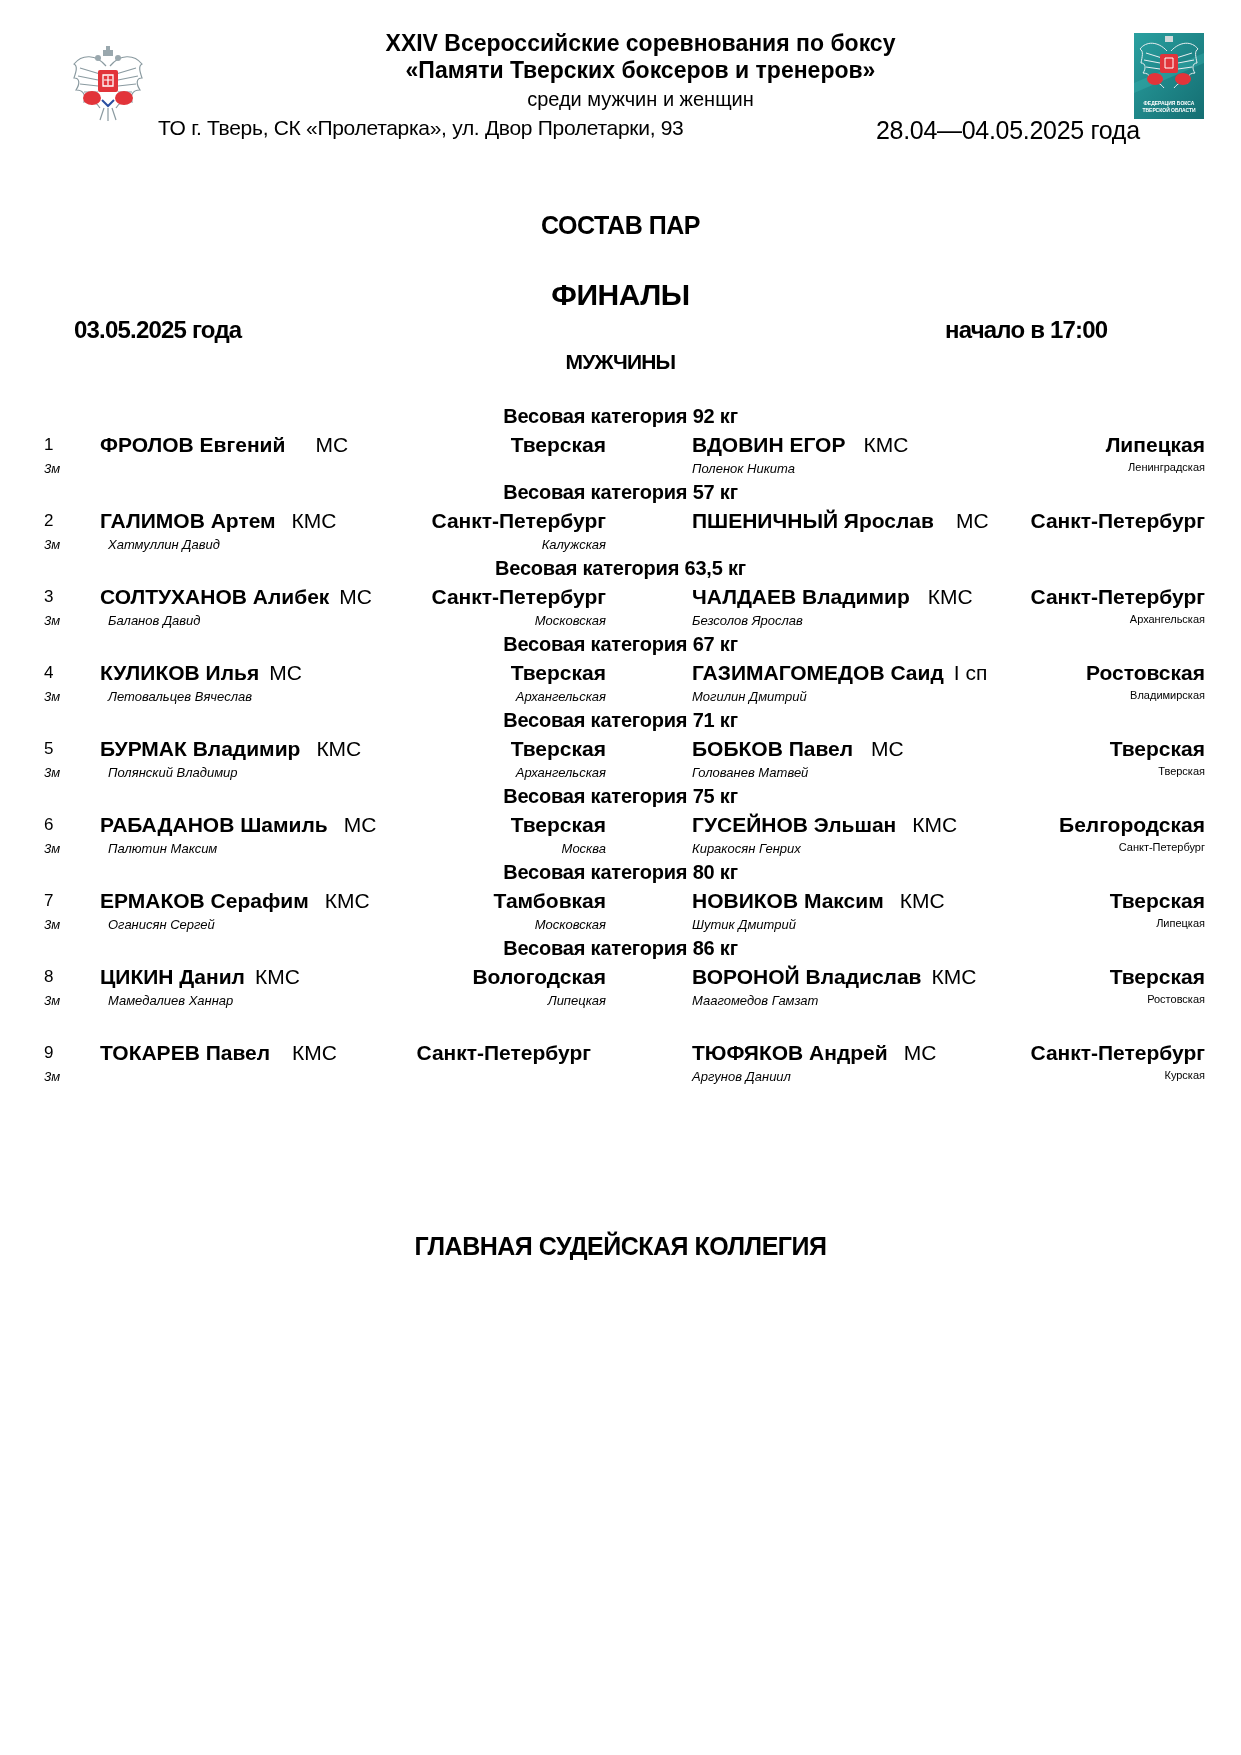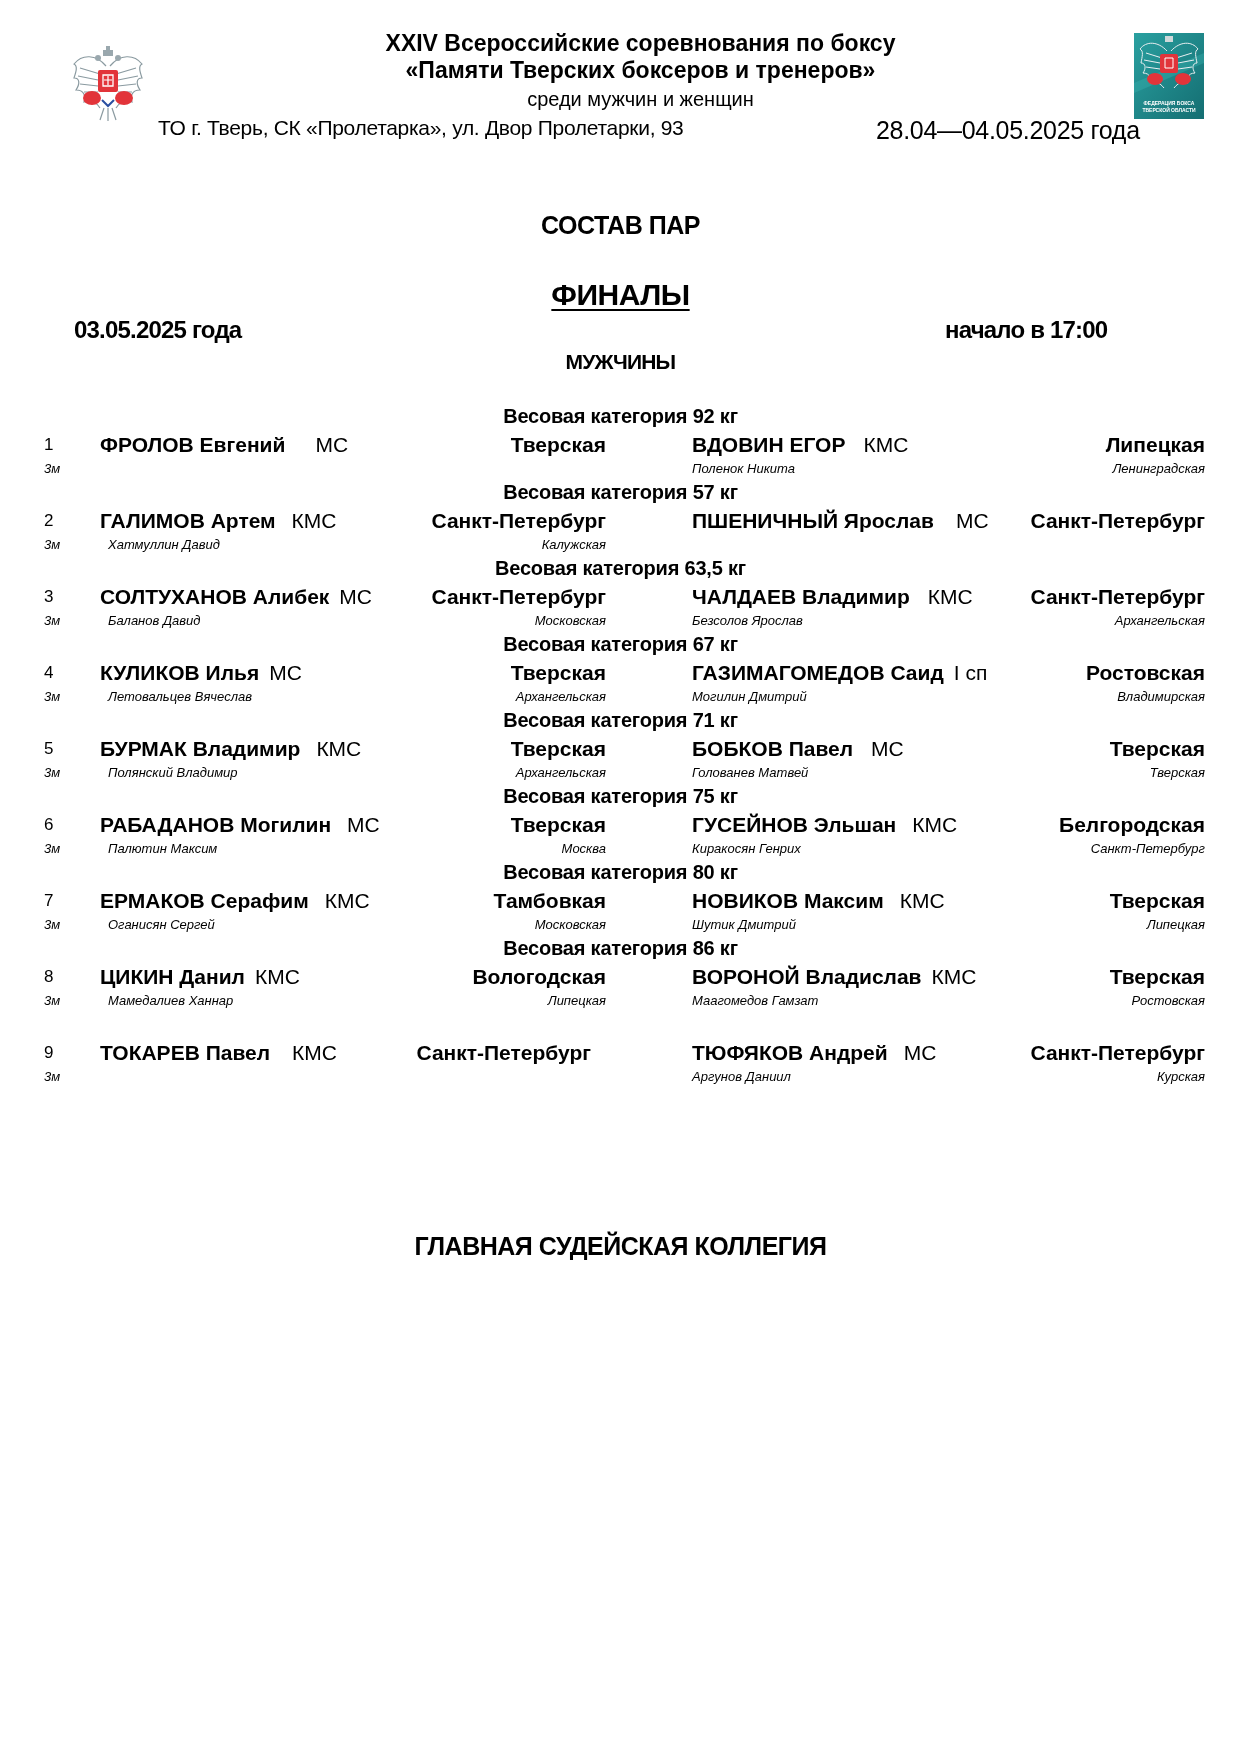--- a/index.html
+++ b/index.html
@@ -10,39 +10,39 @@
     .logo-right { position: absolute; left: 1134px; top: 33px; width: 70px; height: 86px; }
 
     .hdr { position: absolute; left: 0; width: 1241px; text-align: center; }
     .hdr-title1 { top: 30px; font-size: 23px; font-weight: bold; left: 20px; }
     .hdr-title2 { top: 57px; font-size: 23px; font-weight: bold; left: 20px; }
     .hdr-sub { top: 88px; font-size: 20px; left: 20px; }
     .hdr-venue { position: absolute; left: 158px; top: 116px; font-size: 21px; letter-spacing: -0.3px; }
     .hdr-dates { position: absolute; left: 876px; top: 116px; font-size: 25px; letter-spacing: -0.3px; }
     .center-block { position: absolute; left: 0; width: 1241px; text-align: center; font-weight: bold; }
     .sostav { top: 211px; font-size: 25px; letter-spacing: -0.5px; }
-    .finaly { top: 278px; font-size: 30px; text-decoration: underline; text-decoration-thickness: 2px; text-underline-offset: 4px; letter-spacing: -0.5px; }
+    .finaly { top: 278px; font-size: 30px; text-decoration-thickness: 2px; text-underline-offset: 4px; letter-spacing: -0.5px; }
     .date-left { position: absolute; left: 74px; top: 316px; font-size: 24px; font-weight: bold; letter-spacing: -0.8px; }
     .time-right { position: absolute; left: 945px; top: 316px; font-size: 24px; font-weight: bold; letter-spacing: -0.8px; }
     .muzh { top: 350px; font-size: 21px; letter-spacing: -0.8px; left: 0; }
 
     .bouts { position: absolute; left: 0; top: 405px; width: 1241px; }
     .bout { position: relative; height: 76px; }
     .cat { position: absolute; left: 0; width: 1241px; text-align: center; top: 0; font-size: 20px; font-weight: bold; letter-spacing: -0.2px; }
     .num { position: absolute; left: 44px; top: 30px; font-size: 17px; }
     .round { position: absolute; left: 44px; top: 56px; font-size: 13px; font-style: italic; }
     .f1-name { position: absolute; left: 100px; top: 28px; font-size: 21px; font-weight: bold; white-space: nowrap; }
     .rank { font-weight: normal; }
     .f1-region { position: absolute; right: 635px; top: 28px; font-size: 21px; font-weight: bold; white-space: nowrap; }
     .f1-coach { position: absolute; left: 100px; top: 56px; font-size: 13px; font-style: italic; margin-left: 8px; }
     .f1-coach-region { position: absolute; right: 635px; top: 56px; font-size: 13px; font-style: italic; white-space: nowrap; }
     .f2-name { position: absolute; left: 692px; top: 28px; font-size: 21px; font-weight: bold; white-space: nowrap; }
     .f2-region { position: absolute; right: 36px; top: 28px; font-size: 21px; font-weight: bold; white-space: nowrap; }
     .f2-coach { position: absolute; left: 692px; top: 56px; font-size: 13px; font-style: italic; }
-    .f2-coach-region { position: absolute; right: 36px; top: 56px; font-size: 13px; font-style: italic; white-space: nowrap; }
+    .f2-coach-region { position: absolute; right: 36px; top: 56px; font-size: 11px; white-space: nowrap; }
 
     .judges { top: 1232px; font-size: 25px; letter-spacing: -0.5px; }
   </style>
 </head>
 <body>
 
 <div class="logo-left">
   <svg width="76" height="78" viewBox="0 0 76 78">
     <g fill="none" stroke="#8a9aa0" stroke-width="1.2">
       <path d="M36 22 C26 10, 12 10, 4 20 C8 22, 6 28, 4 34 C10 34, 10 40, 6 46 C14 46, 16 52, 14 58 C22 56, 26 58, 30 64"></path>
@@ -173,21 +173,21 @@
     <div class="f2-name"><span>БОБКОВ Павел</span><span class="rank" style="margin-left:18px">МС</span></div>
     <div class="f2-region">Тверская</div>
     <div class="f2-coach">Голованев Матвей</div>
     <div class="f2-coach-region">Тверская</div>
   </div>
 
   <div class="bout">
     <div class="cat">Весовая категория 75 кг</div>
     <div class="num">6</div>
     <div class="round">3м</div>
-    <div class="f1-name"><span>РАБАДАНОВ Могилин</span><span class="rank" style="margin-left:16px">МС</span></div>
+    <div class="f1-name"><span>РАБАДАНОВ Шамиль</span><span class="rank" style="margin-left:16px">МС</span></div>
     <div class="f1-region">Тверская</div>
     <div class="f1-coach">Палютин Максим</div>
     <div class="f1-coach-region">Москва</div>
     <div class="f2-name"><span>ГУСЕЙНОВ Эльшан</span><span class="rank" style="margin-left:16px">КМС</span></div>
     <div class="f2-region">Белгородская</div>
     <div class="f2-coach">Киракосян Генрих</div>
     <div class="f2-coach-region">Санкт-Петербург</div>
   </div>
 
   <div class="bout">

